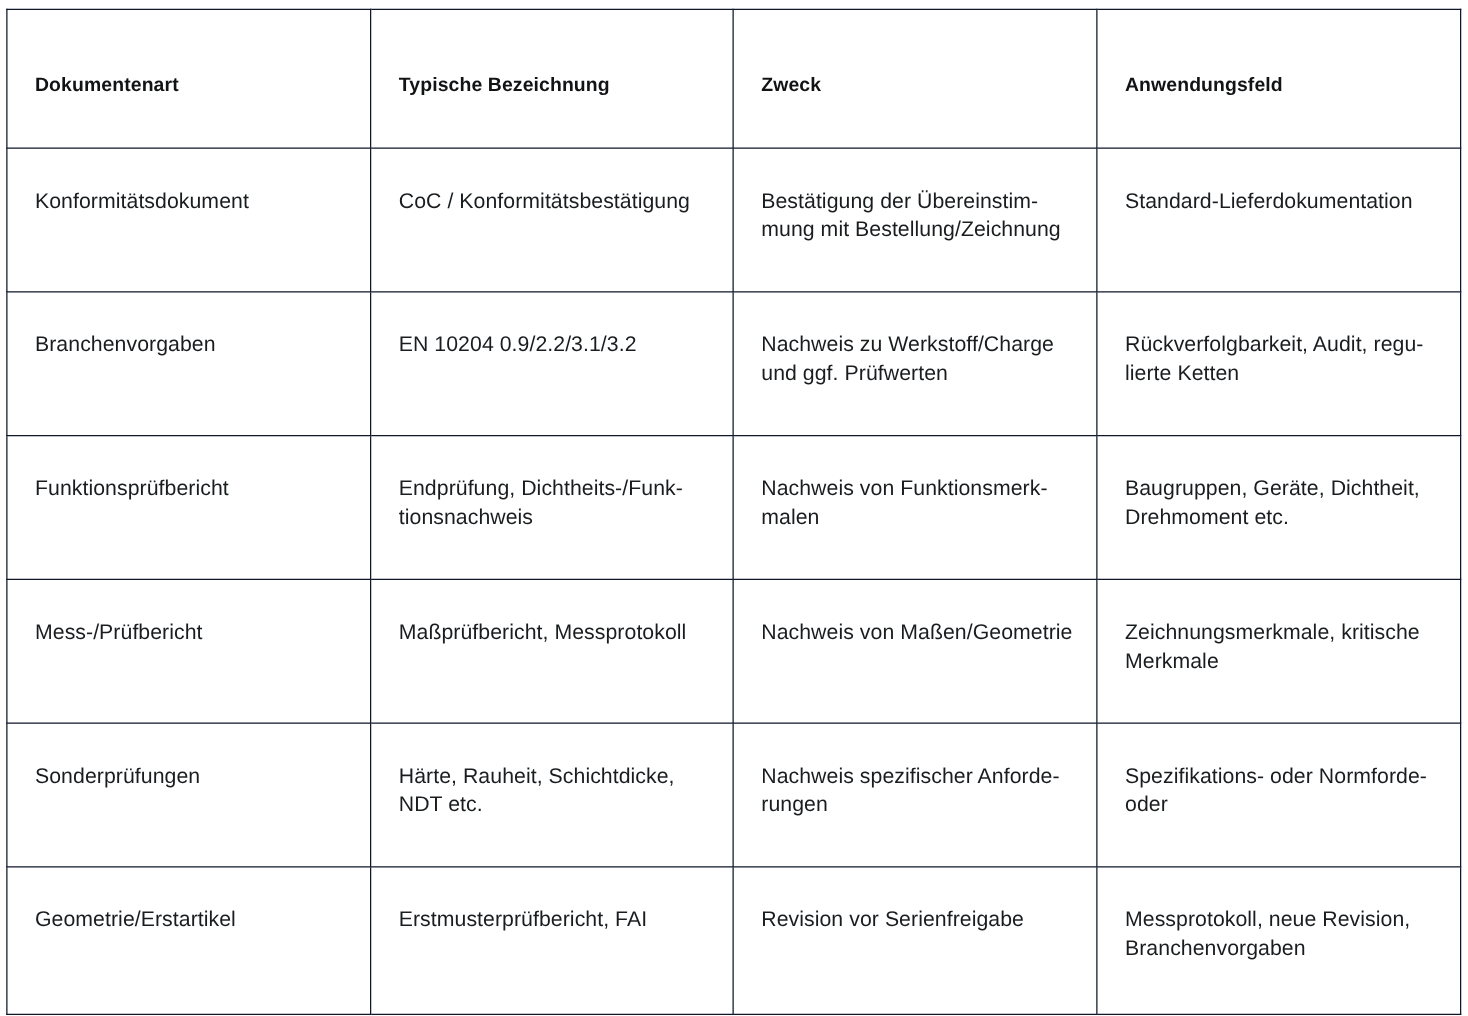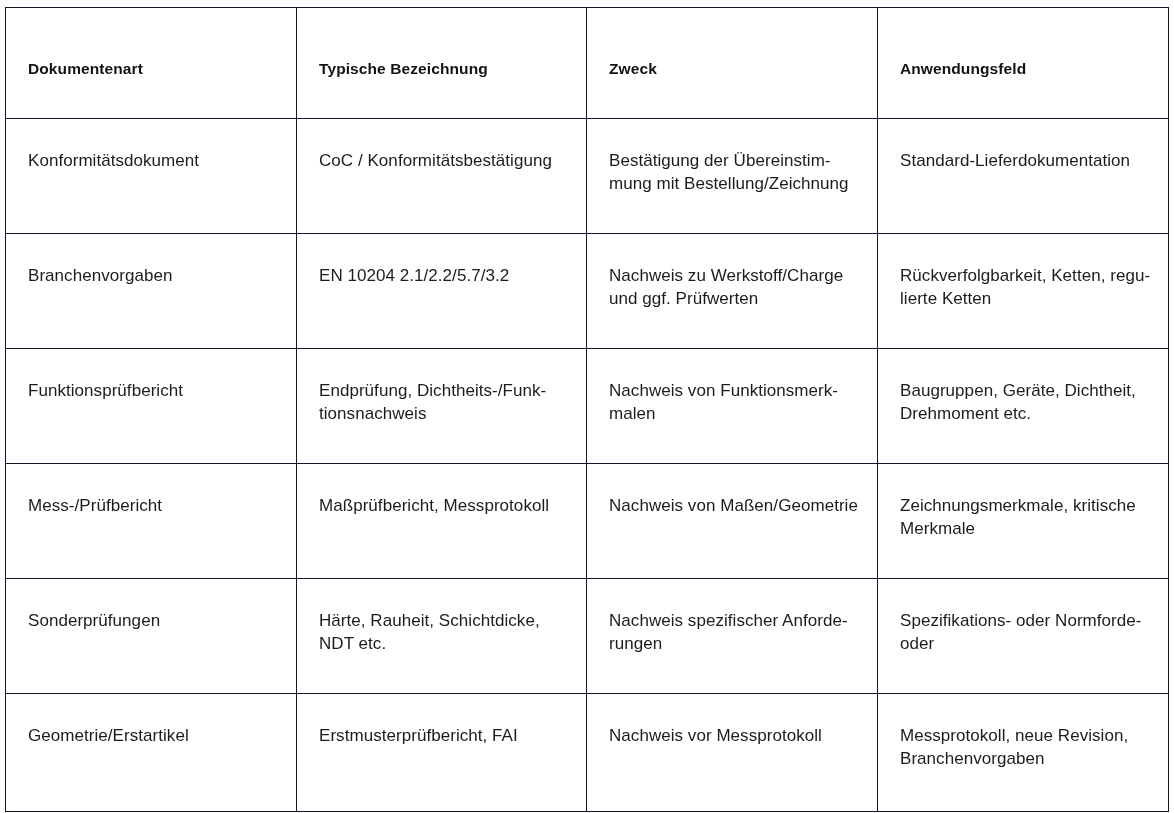--- a/index.html
+++ b/index.html
@@ -136,32 +136,32 @@
           </td>
         </tr>
         <tr>
           <td>
             <div class="cell body-cell">
               <span class="ln">Branchenvorgaben</span>
             </div>
           </td>
           <td>
             <div class="cell body-cell">
-              <span class="ln">EN 10204 2.1/2.2/5.7/3.2</span>
+              <span class="ln">EN 10204 0.9/2.2/3.1/3.2</span>
             </div>
           </td>
           <td>
             <div class="cell body-cell">
               <span class="ln">Nachweis zu Werkstoff/Charge</span>
               <span class="ln">und ggf. Prüfwerten</span>
             </div>
           </td>
           <td>
             <div class="cell body-cell">
-              <span class="ln">Rückverfolgbarkeit, Ketten, regu-</span>
+              <span class="ln">Rückverfolgbarkeit, Audit, regu-</span>
               <span class="ln">lierte Ketten</span>
             </div>
           </td>
         </tr>
         <tr>
           <td>
             <div class="cell body-cell">
               <span class="ln">Funktionsprüfbericht</span>
             </div>
           </td>
@@ -238,21 +238,21 @@
               <span class="ln">Geometrie/Erstartikel</span>
             </div>
           </td>
           <td>
             <div class="cell body-cell">
               <span class="ln">Erstmusterprüfbericht, FAI</span>
             </div>
           </td>
           <td>
             <div class="cell body-cell">
-              <span class="ln">Nachweis vor Messprotokoll</span>
+              <span class="ln">Revision vor Serienfreigabe</span>
             </div>
           </td>
           <td>
             <div class="cell body-cell">
               <span class="ln">Messprotokoll, neue Revision,</span>
               <span class="ln">Branchenvorgaben</span>
             </div>
           </td>
         </tr>
       </tbody>

